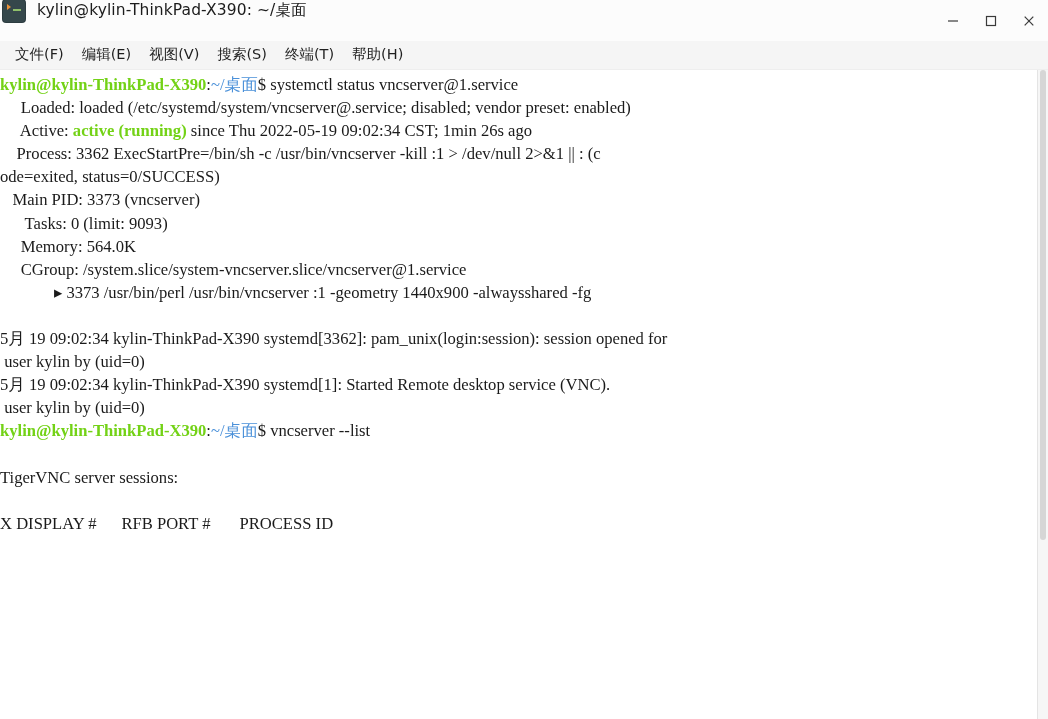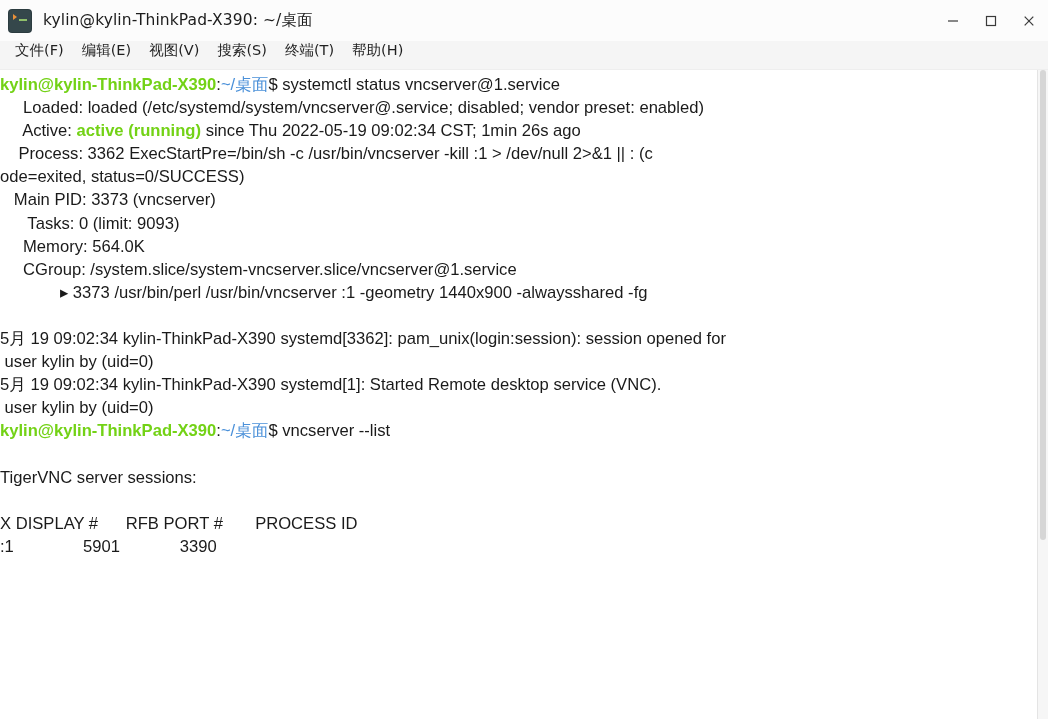--- a/index.html
+++ b/index.html
@@ -22,22 +22,22 @@
     background: #ffffff;
     position: relative;
   }
 
   
   .titlebar {
     height: 41px;
     min-height: 41px;
     background: #fcfcfc;
     display: flex;
-    align-items: center;
-    padding: 0 0 0 9px;
+    align-items: flex-start;
+    padding: 0 0 0 3px;
     box-sizing: border-box;
     position: relative;
   }
   .app-icon {
     width: 22px;
     height: 22px;
     border-radius: 3px;
     background: #35474b;
     position: relative;
     flex: 0 0 auto;
@@ -85,20 +85,21 @@
     color: #3a3a3a;
   }
   .wc-btn svg { display: block; }
 
   
   .menubar {
     height: 29px;
     min-height: 29px;
     background: #f5f5f5;
     display: flex;
+    align-items: center;
     padding-left: 6px;
     box-sizing: border-box;
     border-bottom: 1px solid #eeeeee;
   }
   .menu-item {
     font-size: 14.5px;
     color: #1f1f1f;
     padding: 2px 9px 3px 9px;
     white-space: nowrap;
     line-height: 1;
@@ -116,21 +117,21 @@
     left: 0;
     top: 0;
     right: 11px;
     bottom: 0;
     background: #ffffff;
     padding: 3px 0 0 0;
     box-sizing: border-box;
     overflow: hidden;
   }
   .tline {
-    font-family: Liberation Sans, sans-serif;
+    font-family: Liberation Serif, serif;
     font-size: 16.6px;
     line-height: 23.1px;
     height: 23.1px;
     color: #1a1a1a;
     white-space: pre;
     letter-spacing: 0px;
   }
   .g  { color: #73d216; font-weight: bold; }                          
   .b  { color: #4a90d9; }                          
   .dot { color: #73d216; }                         
@@ -226,21 +227,20 @@
       <div class="tline"> user kylin by (uid=0)</div>
       <div class="tline">5月 19 09:02:34 kylin-ThinkPad-X390 systemd[1]: Started Remote desktop service (VNC).</div>
       <div class="tline"> user kylin by (uid=0)</div>
 
       <div class="tline"><span class="g">kylin@kylin-ThinkPad-X390</span><span>:</span><span class="b">~/桌面</span><span>$</span><span> vncserver --list</span></div>
 
       <div class="tline"></div>
       <div class="tline">TigerVNC server sessions:</div>
       <div class="tline"></div>
       <div class="tline">X DISPLAY #      RFB PORT #       PROCESS ID</div>
-      <div class="tline">:1               5901             3390</div>
 
 
     </div>
 
     <div class="scrollbar">
       <div class="thumb"></div>
     </div>
   </div>
 
 </div>

